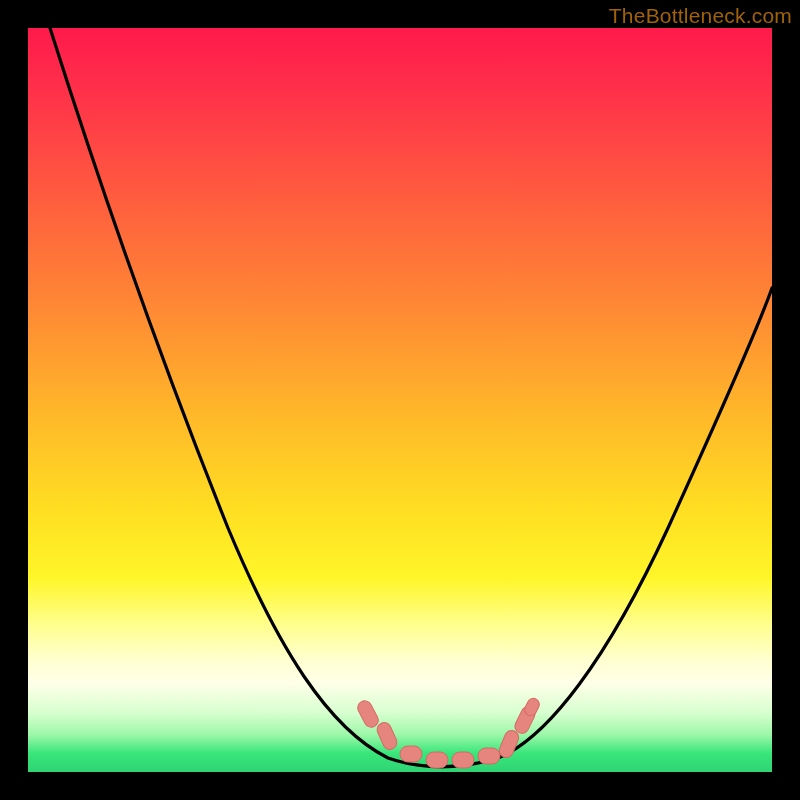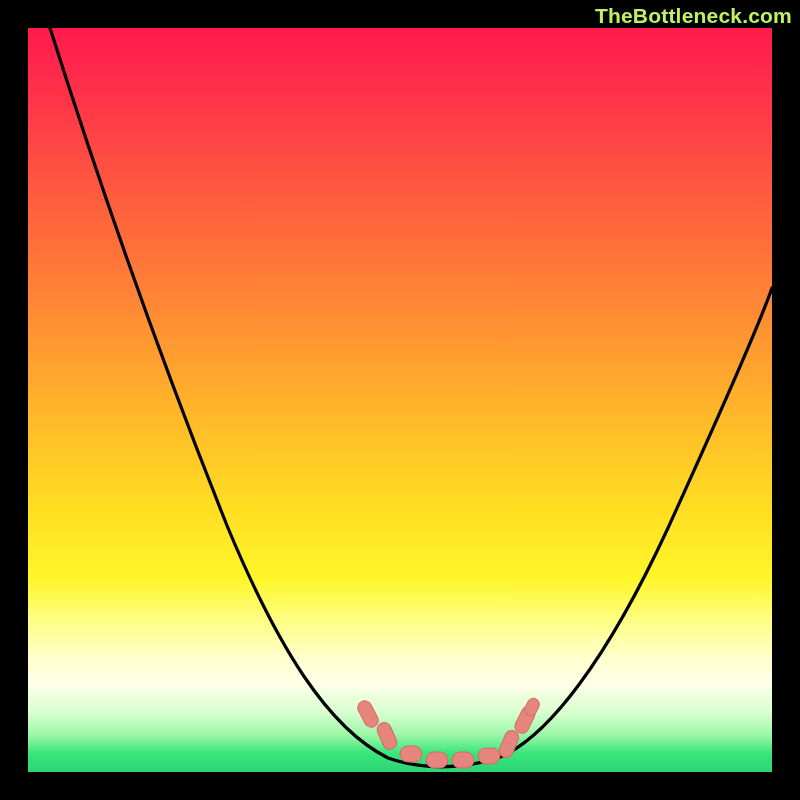--- a/index.html
+++ b/index.html
@@ -41,23 +41,23 @@
       #d8ffd0 92%,
       #9cf7a8 95%,
       #38e67a 97.5%,
       #2fd373 100%
     );
   }
   .watermark {
     position: absolute;
     top: 4px;
     right: 8px;
-    color: #bef264;
+    color: #a16207;
     font-size: 21px;
-    font-weight: 700;
+    font-weight: 400;
     letter-spacing: 0.2px;
     user-select: none;
   }
   svg.curve {
     position: absolute;
     left: 0;
     top: 0;
     width: 744px;
     height: 744px;
     overflow: visible;

